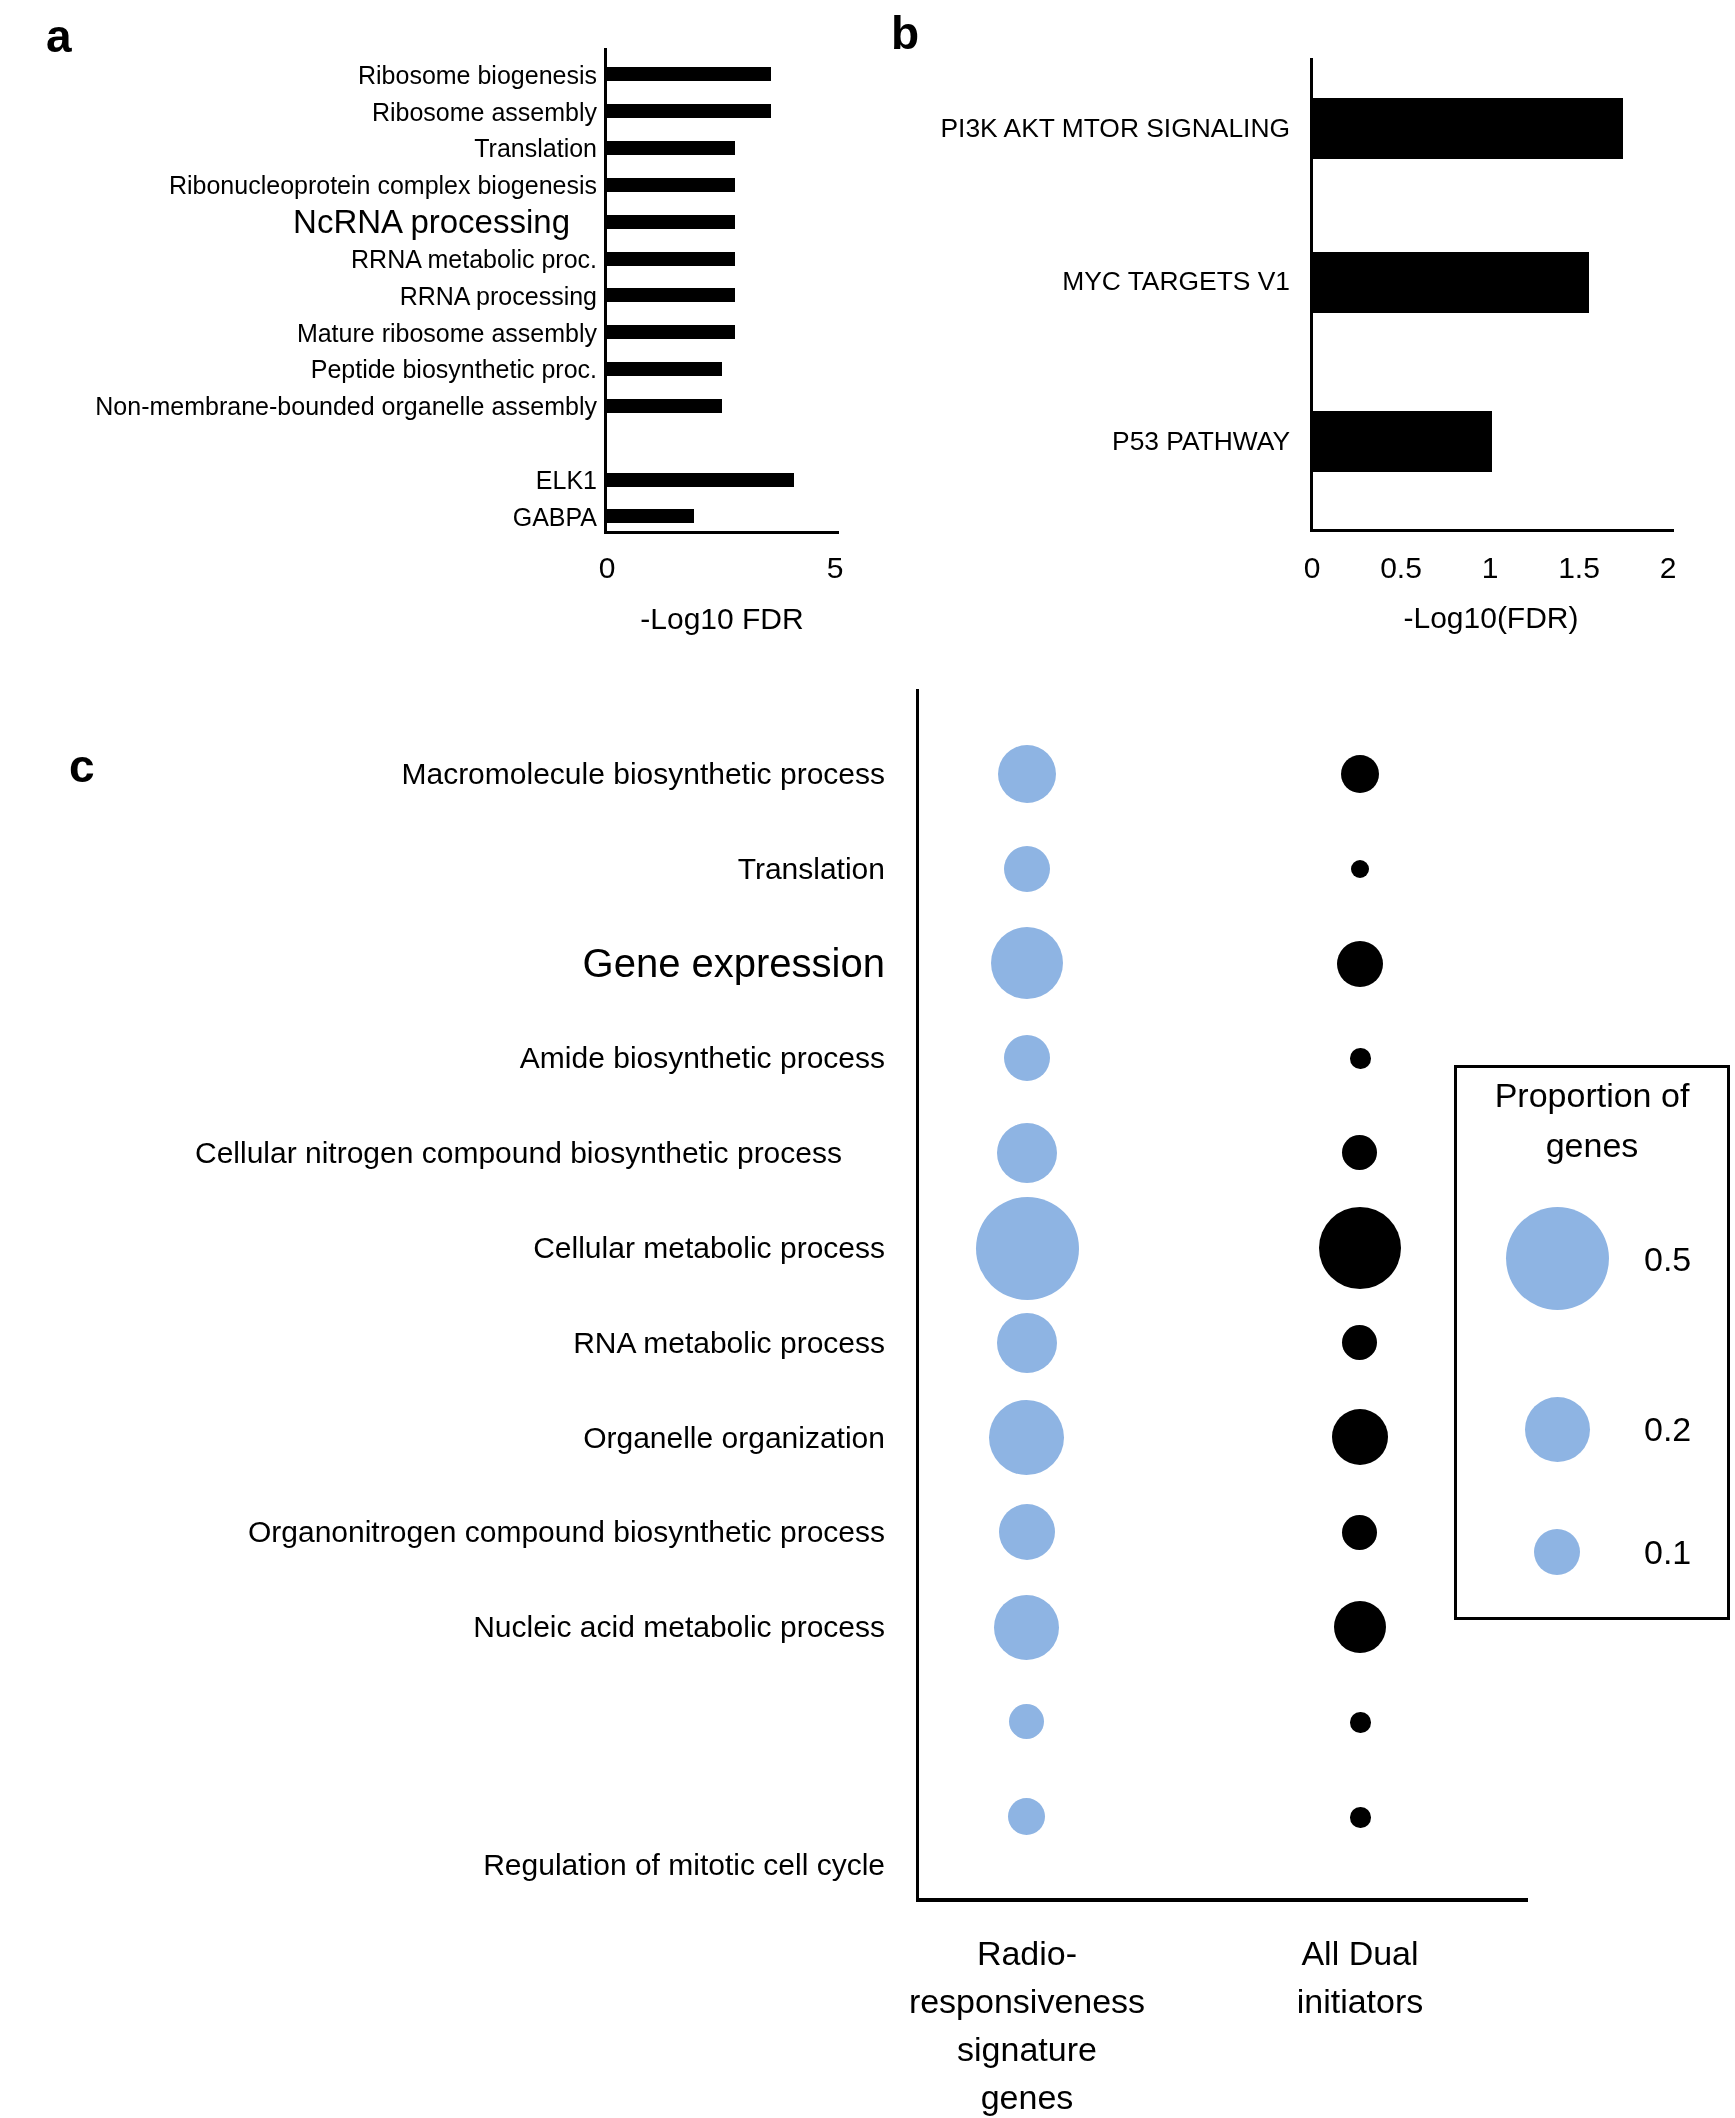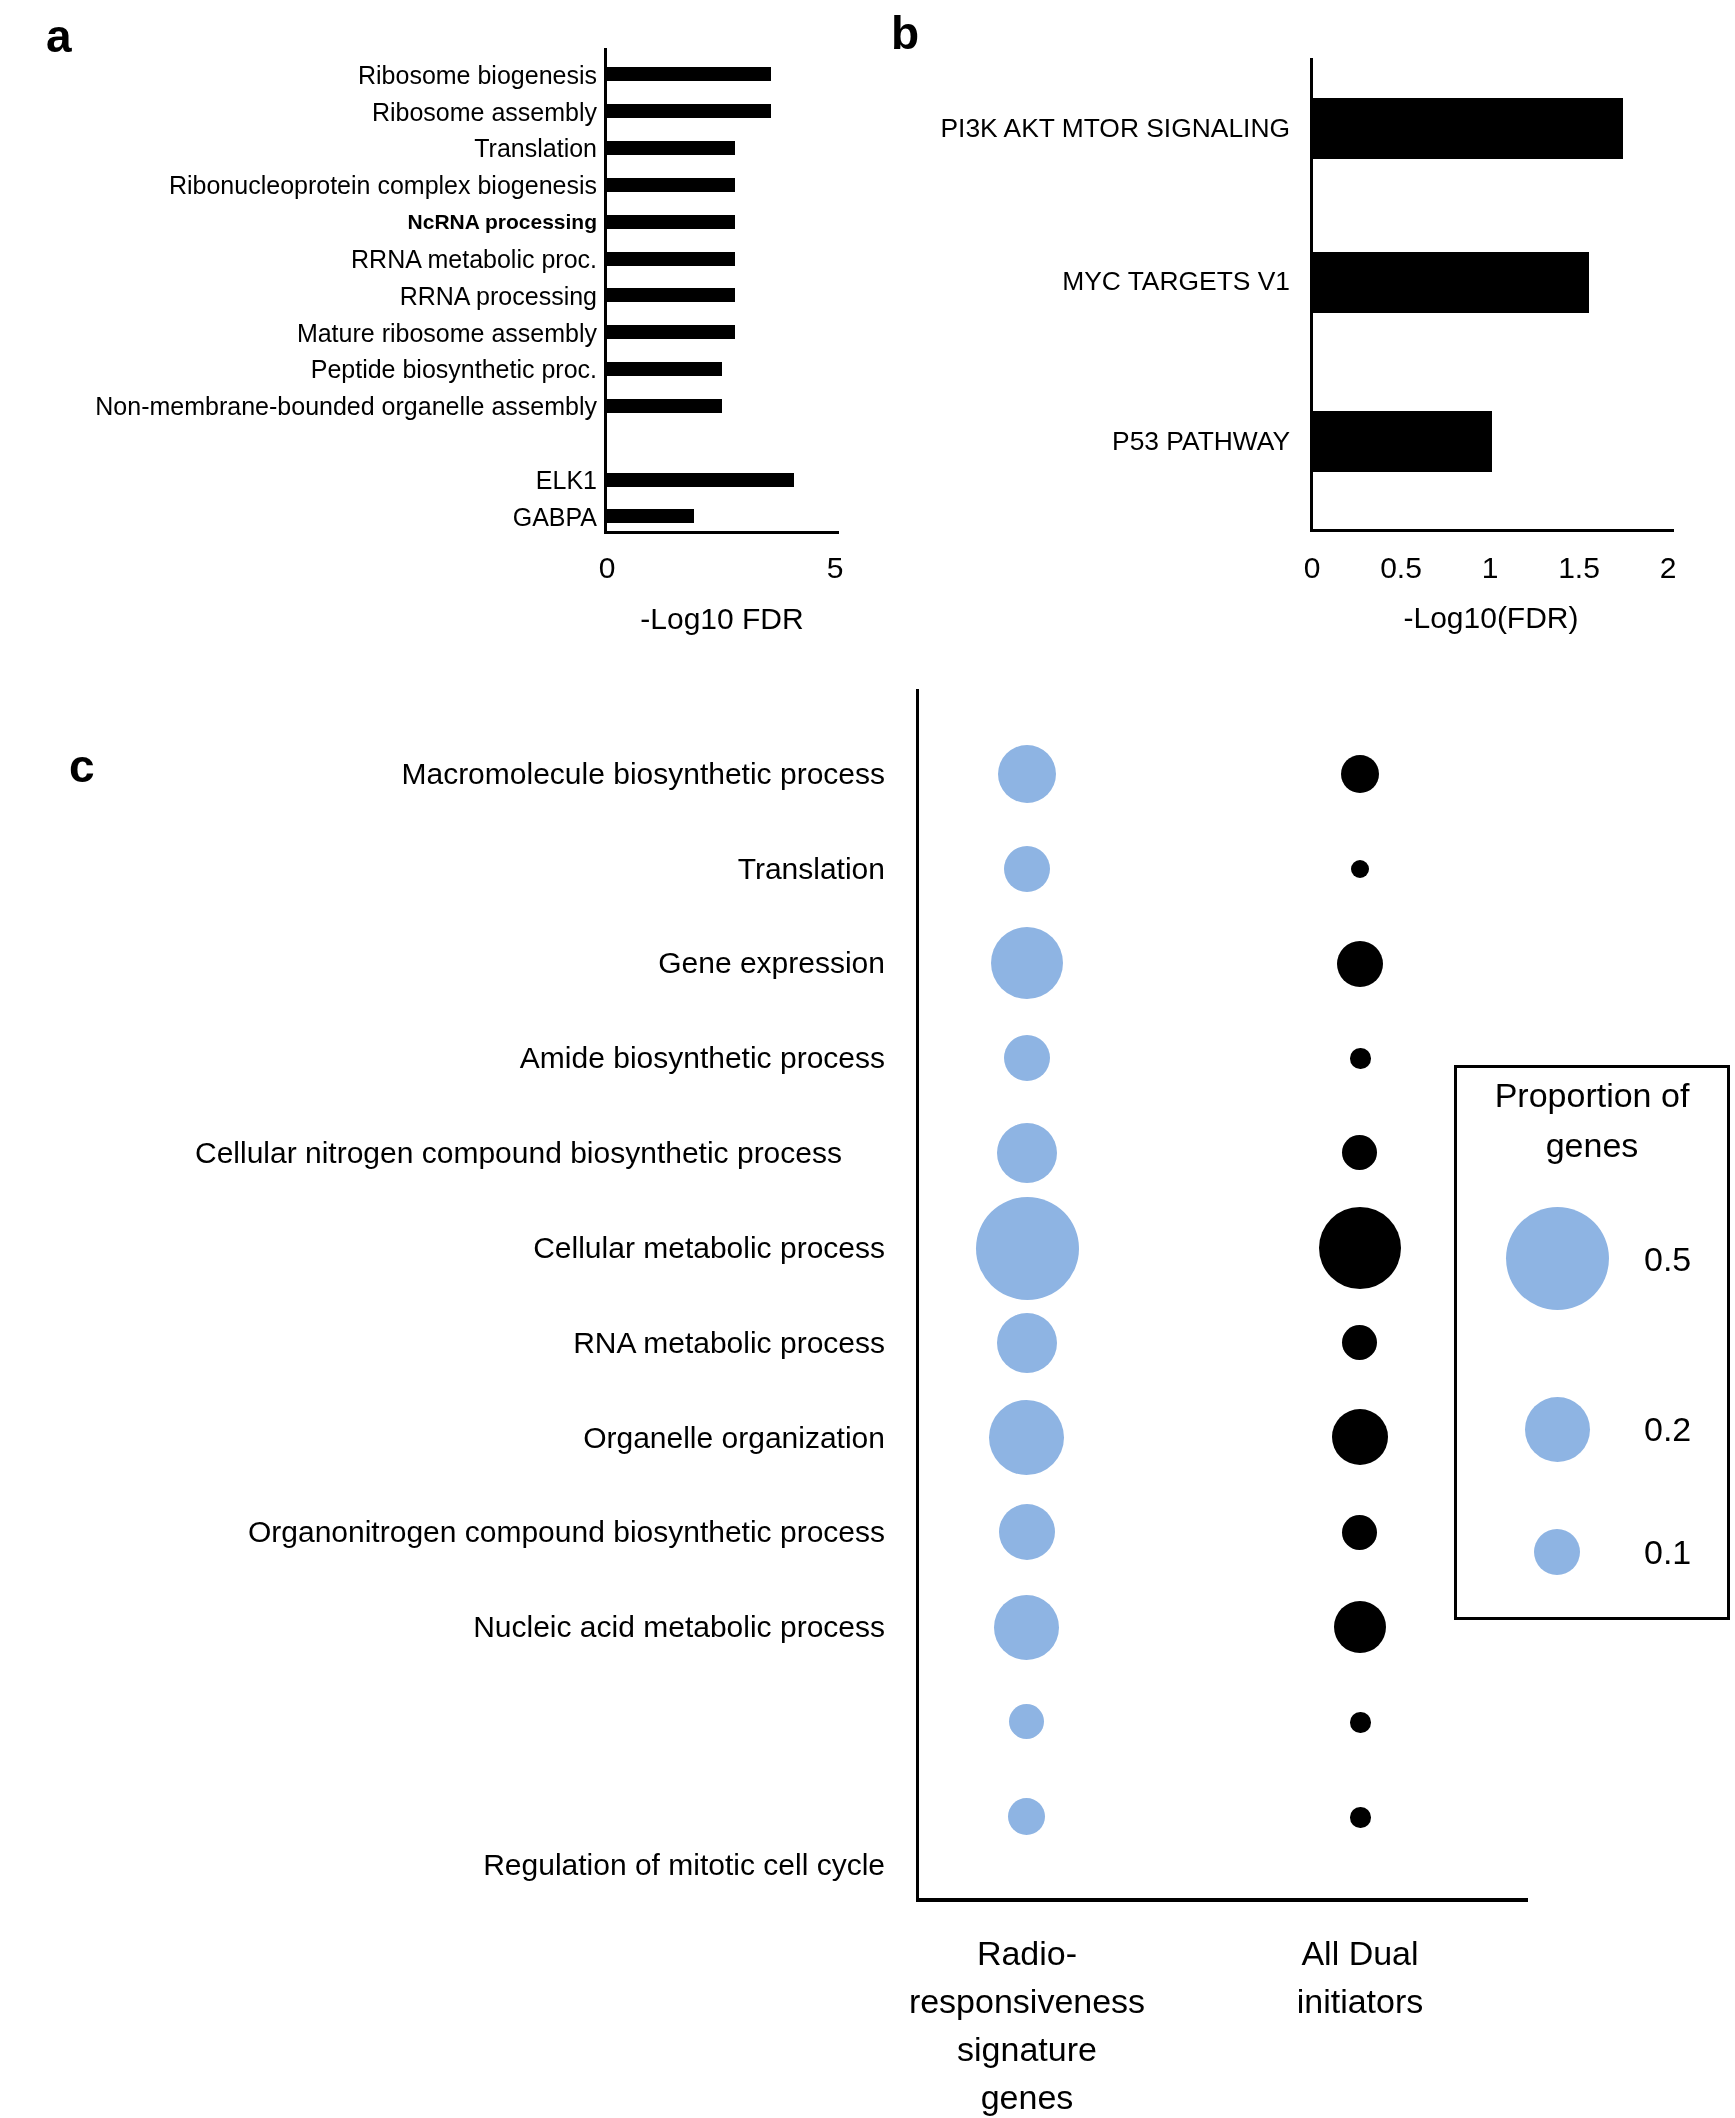--- a/index.html
+++ b/index.html
@@ -48,21 +48,21 @@
   <div style="left:1454px; top:1065px; width:276px; height:555px; border:3.2px solid #000; box-sizing:border-box;"></div>
 
 <div class="cat-label" style="position: absolute; right: 1139px; top: 62px; font-size: 25px; line-height: 26px;">Ribosome biogenesis</div>
     <div class="bar" style="position: absolute; left: 607px; top: 67px; width: 164px; height: 14.4px; background: rgb(0, 0, 0);"></div>
     <div class="cat-label" style="position: absolute; right: 1139px; top: 99px; font-size: 25px; line-height: 26px;">Ribosome assembly</div>
     <div class="bar" style="position: absolute; left: 607px; top: 104px; width: 164px; height: 14.4px; background: rgb(0, 0, 0);"></div>
     <div class="cat-label" style="position: absolute; right: 1139px; top: 135px; font-size: 25px; line-height: 26px;">Translation</div>
     <div class="bar" style="position: absolute; left: 607px; top: 141px; width: 128px; height: 14.4px; background: rgb(0, 0, 0);"></div>
     <div class="cat-label" style="position: absolute; right: 1139px; top: 172px; font-size: 25px; line-height: 26px;">Ribonucleoprotein complex biogenesis</div>
     <div class="bar" style="position: absolute; left: 607px; top: 178px; width: 128px; height: 14.4px; background: rgb(0, 0, 0);"></div>
-    <div class="cat-label" style="position: absolute; right: 1139px; top: 209px; font-size: 21px; line-height: 26px; font-weight: bold;">NcRNA processing</div>
+    <div class="cat-label" style="position: absolute; right: 1166px; top: 209px; font-size: 33px; line-height: 26px;">NcRNA processing</div>
     <div class="bar" style="position: absolute; left: 607px; top: 215px; width: 128px; height: 14.4px; background: rgb(0, 0, 0);"></div>
     <div class="cat-label" style="position: absolute; right: 1139px; top: 246px; font-size: 25px; line-height: 26px;">RRNA metabolic proc.</div>
     <div class="bar" style="position: absolute; left: 607px; top: 252px; width: 128px; height: 14.4px; background: rgb(0, 0, 0);"></div>
     <div class="cat-label" style="position: absolute; right: 1139px; top: 283px; font-size: 25px; line-height: 26px;">RRNA processing</div>
     <div class="bar" style="position: absolute; left: 607px; top: 288px; width: 128px; height: 14.4px; background: rgb(0, 0, 0);"></div>
     <div class="cat-label" style="position: absolute; right: 1139px; top: 320px; font-size: 25px; line-height: 26px;">Mature ribosome assembly</div>
     <div class="bar" style="position: absolute; left: 607px; top: 325px; width: 128px; height: 14.4px; background: rgb(0, 0, 0);"></div>
     <div class="cat-label" style="position: absolute; right: 1139px; top: 356px; font-size: 25px; line-height: 26px;">Peptide biosynthetic proc.</div>
     <div class="bar" style="position: absolute; left: 607px; top: 362px; width: 115px; height: 14.4px; background: rgb(0, 0, 0);"></div>
     <div class="cat-label" style="position: absolute; right: 1139px; top: 393px; font-size: 25px; line-height: 26px;">Non-membrane-bounded organelle assembly</div>
@@ -83,21 +83,21 @@
     <div class="tick-label" style="position: absolute; left: 1369px; top: 551px; width: 64px;">0.5</div>
     <div class="tick-label" style="position: absolute; left: 1458px; top: 551px; width: 64px;">1</div>
     <div class="tick-label" style="position: absolute; left: 1547px; top: 551px; width: 64px;">1.5</div>
     <div class="tick-label" style="position: absolute; left: 1636px; top: 551px; width: 64px;">2</div>
     <div class="cat-label" style="position: absolute; right: 851px; top: 758px; font-size: 30px; line-height: 32px;">Macromolecule biosynthetic process</div>
     <div class="dot" style="position: absolute; left: 998px; top: 745px; width: 58px; height: 58px; background: rgb(142, 180, 227);"></div>
     <div class="dot" style="position: absolute; left: 1341px; top: 755px; width: 38px; height: 38px; background: rgb(0, 0, 0);"></div>
     <div class="cat-label" style="position: absolute; right: 851px; top: 853px; font-size: 30px; line-height: 32px;">Translation</div>
     <div class="dot" style="position: absolute; left: 1004px; top: 846px; width: 46px; height: 46px; background: rgb(142, 180, 227);"></div>
     <div class="dot" style="position: absolute; left: 1351px; top: 860px; width: 18px; height: 18px; background: rgb(0, 0, 0);"></div>
-    <div class="cat-label" style="position: absolute; right: 851px; top: 947px; font-size: 30px; line-height: 32px;">Gene expression</div>
+    <div class="cat-label" style="position: absolute; right: 851px; top: 947px; font-size: 40px; line-height: 32px;">Gene expression</div>
     <div class="dot" style="position: absolute; left: 991px; top: 927px; width: 72px; height: 72px; background: rgb(142, 180, 227);"></div>
     <div class="dot" style="position: absolute; left: 1337px; top: 941px; width: 46px; height: 46px; background: rgb(0, 0, 0);"></div>
     <div class="cat-label" style="position: absolute; right: 851px; top: 1042px; font-size: 30px; line-height: 32px;">Amide biosynthetic process</div>
     <div class="dot" style="position: absolute; left: 1004px; top: 1035px; width: 46px; height: 46px; background: rgb(142, 180, 227);"></div>
     <div class="dot" style="position: absolute; left: 1350px; top: 1048px; width: 20.5px; height: 20.5px; background: rgb(0, 0, 0);"></div>
     <div class="cat-label" style="position: absolute; right: 894px; top: 1137px; font-size: 30px; line-height: 32px;">Cellular nitrogen compound biosynthetic process</div>
     <div class="dot" style="position: absolute; left: 997px; top: 1123px; width: 60px; height: 60px; background: rgb(142, 180, 227);"></div>
     <div class="dot" style="position: absolute; left: 1342px; top: 1135px; width: 35px; height: 35px; background: rgb(0, 0, 0);"></div>
     <div class="cat-label" style="position: absolute; right: 851px; top: 1232px; font-size: 30px; line-height: 32px;">Cellular metabolic process</div>
     <div class="dot" style="position: absolute; left: 976px; top: 1197px; width: 103px; height: 103px; background: rgb(142, 180, 227);"></div>

